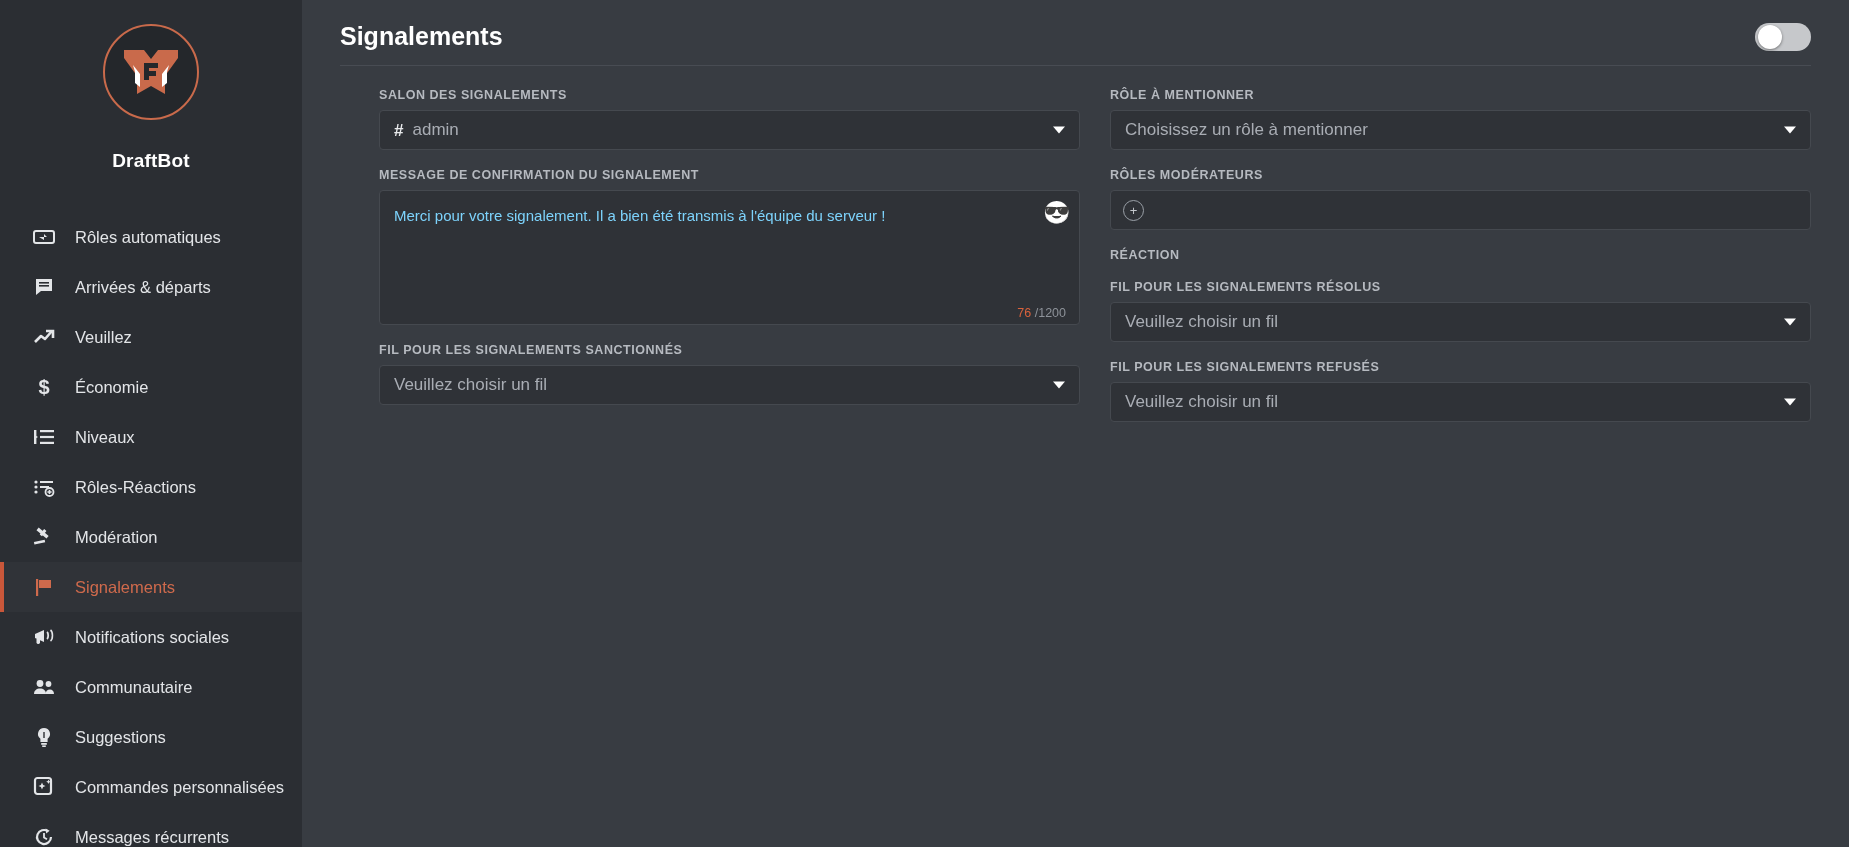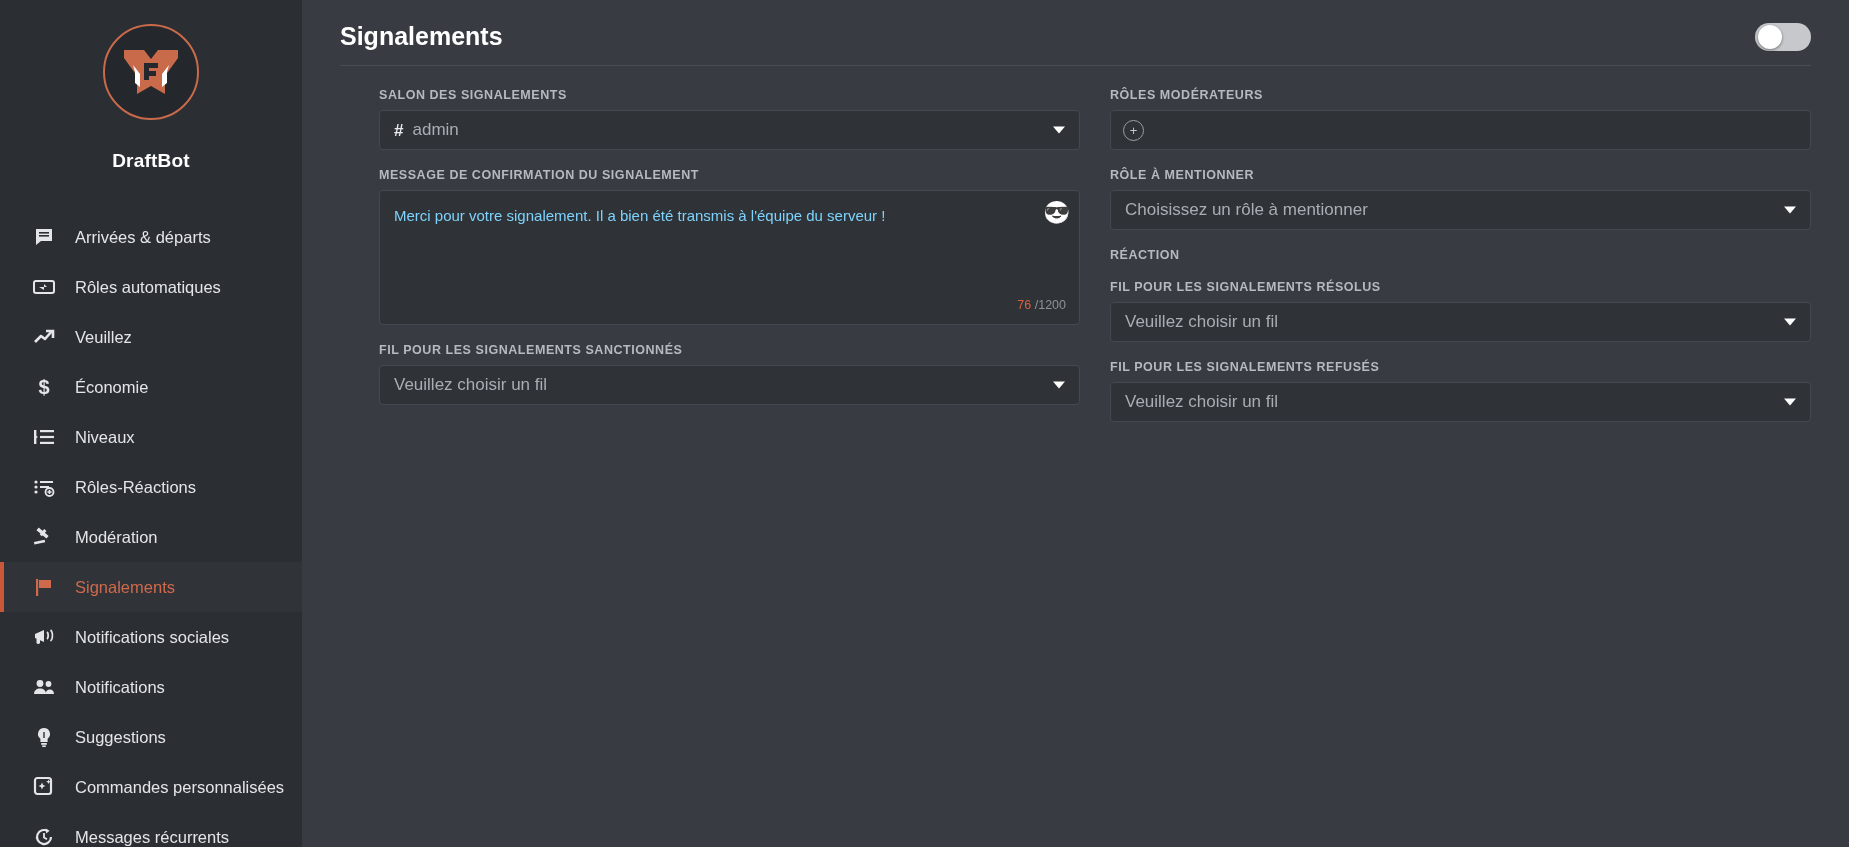--- a/index.html
+++ b/index.html
@@ -118,21 +118,21 @@
     color: #7dd3fc; font-size: 15px; line-height: 1.4;
     white-space: pre-wrap; word-break: break-word;
   }
   .emoji-btn {
     position: absolute; top: 9px; right: 10px;
     width: 26px; height: 26px; font-size: 22px; line-height: 26px;
     text-align: center; cursor: pointer;
     filter: grayscale(100%) brightness(1.35);
   }
   .counter {
-    position: absolute; right: 13px; bottom: 12px;
+    position: absolute; right: 13px; bottom: 4px;
     font-size: 12.5px;
   }
   .counter .used { color: #d9623c; }
   .counter .max { color: #8d9299; }
 
   .tags-box {
     background: #2f3237; border: 1px solid #45494f; border-radius: 4px;
     height: 40px; display: flex; align-items: center; padding: 0 12px;
   }
   .add-chip {
@@ -165,37 +165,37 @@
           <path d="M24 17 L38 17 L38 22 L29 22 L29 25 L36 25 L36 30 L29 30 L29 34 L24 34 Z" fill="#24272b"></path>
         </svg>
       </div>
       <div class="brand-name">DraftBot</div>
     </div>
 
     <nav class="nav">
 
       <div class="nav-item">
         <span class="nav-ico">
+          <svg width="22" height="20" viewBox="0 0 22 20">
+              <rect x="1" y="4" width="20" height="12" rx="2" fill="none" stroke="#e3e5e8" stroke-width="2"></rect>
+              <path d="M6 10h8l-3-3v6z" fill="#e3e5e8"></path>
+            </svg>
+        </span>
+        <span>Rôles automatiques</span>
+      </div>
+
+      <div class="nav-item">
+        <span class="nav-ico">
           <svg width="20" height="20" viewBox="0 0 20 20">
               <path fill="#e3e5e8" d="M2 2h16v12H7l-5 4z"></path>
               <rect x="5" y="5" width="10" height="1.6" fill="#2b2e33"></rect>
               <rect x="5" y="8" width="10" height="1.6" fill="#2b2e33"></rect>
             </svg>
         </span>
         <span>Arrivées &amp; départs</span>
-      </div>
-
-      <div class="nav-item">
-        <span class="nav-ico">
-          <svg width="22" height="20" viewBox="0 0 22 20">
-              <rect x="1" y="4" width="20" height="12" rx="2" fill="none" stroke="#e3e5e8" stroke-width="2"></rect>
-              <path d="M6 10h8l-3-3v6z" fill="#e3e5e8"></path>
-            </svg>
-        </span>
-        <span>Rôles automatiques</span>
       </div>
 
       <div class="nav-item">
         <span class="nav-ico">
           <svg width="22" height="20" viewBox="0 0 22 20">
               <path d="M2 15 L8 9 L12 12 L19 4" stroke="#e3e5e8" stroke-width="2.6" fill="none" stroke-linejoin="round"></path>
               <path d="M13 4h7v7" stroke="#e3e5e8" stroke-width="2.6" fill="none"></path>
             </svg>
         </span>
         <span>Veuillez</span>
@@ -274,21 +274,21 @@
 
       <div class="nav-item">
         <span class="nav-ico">
           <svg width="22" height="20" viewBox="0 0 22 20">
               <circle cx="7" cy="6.5" r="3.4" fill="#e3e5e8"></circle>
               <circle cx="15.5" cy="7" r="2.9" fill="#e3e5e8"></circle>
               <path d="M1 17c0-3.4 2.7-5.4 6-5.4s6 2 6 5.4z" fill="#e3e5e8"></path>
               <path d="M12.5 17c0-2.9 1.9-4.6 4.5-4.6 2.2 0 4 1.5 4 4.6z" fill="#e3e5e8"></path>
             </svg>
         </span>
-        <span>Notifications</span>
+        <span>Communautaire</span>
       </div>
 
       <div class="nav-item">
         <span class="nav-ico">
           <svg width="20" height="22" viewBox="0 0 20 22">
               <path d="M10 2a6 6 0 0 0-3.6 10.8V16h7.2v-3.2A6 6 0 0 0 10 2z" fill="#e3e5e8"></path>
               <rect x="7.2" y="17" width="5.6" height="1.8" fill="#e3e5e8"></rect>
               <rect x="8.2" y="19.4" width="3.6" height="1.6" fill="#e3e5e8"></rect>
               <rect x="9.3" y="6" width="1.4" height="6" fill="#2b2e33"></rect>
             </svg>
@@ -362,35 +362,35 @@
             <span class="val">Veuillez choisir un fil</span>
             <span class="caret"></span>
           </div>
         </div>
 
       </div>
 
       <div class="col">
 
         <div class="field">
-          <div class="field-label">RÔLES MODÉRATEURS</div>
-          <div class="tags-box">
-            <div class="add-chip">+</div>
-          </div>
-        </div>
-
-        <div class="field">
           <div class="field-label">RÔLE À MENTIONNER</div>
           <div class="select">
             <span class="val">Choisissez un rôle à mentionner</span>
             <span class="caret"></span>
           </div>
         </div>
 
         <div class="field">
+          <div class="field-label">RÔLES MODÉRATEURS</div>
+          <div class="tags-box">
+            <div class="add-chip">+</div>
+          </div>
+        </div>
+
+        <div class="field">
           <div class="field-label">RÉACTION</div>
         </div>
 
         <div class="field">
           <div class="field-label">FIL POUR LES SIGNALEMENTS RÉSOLUS</div>
           <div class="select">
             <span class="val">Veuillez choisir un fil</span>
             <span class="caret"></span>
           </div>
         </div>

